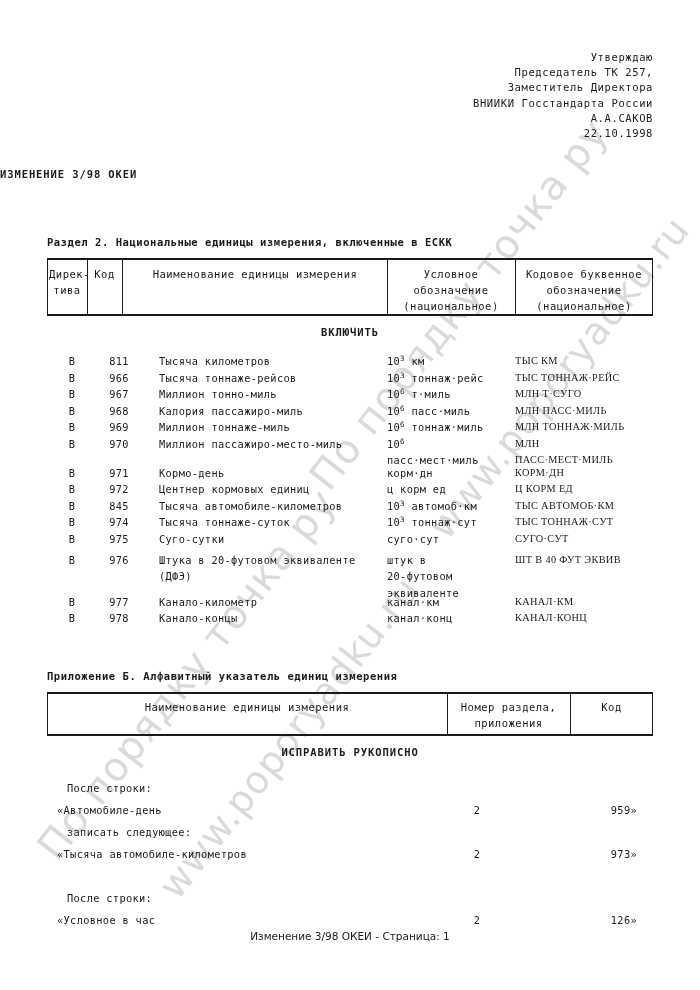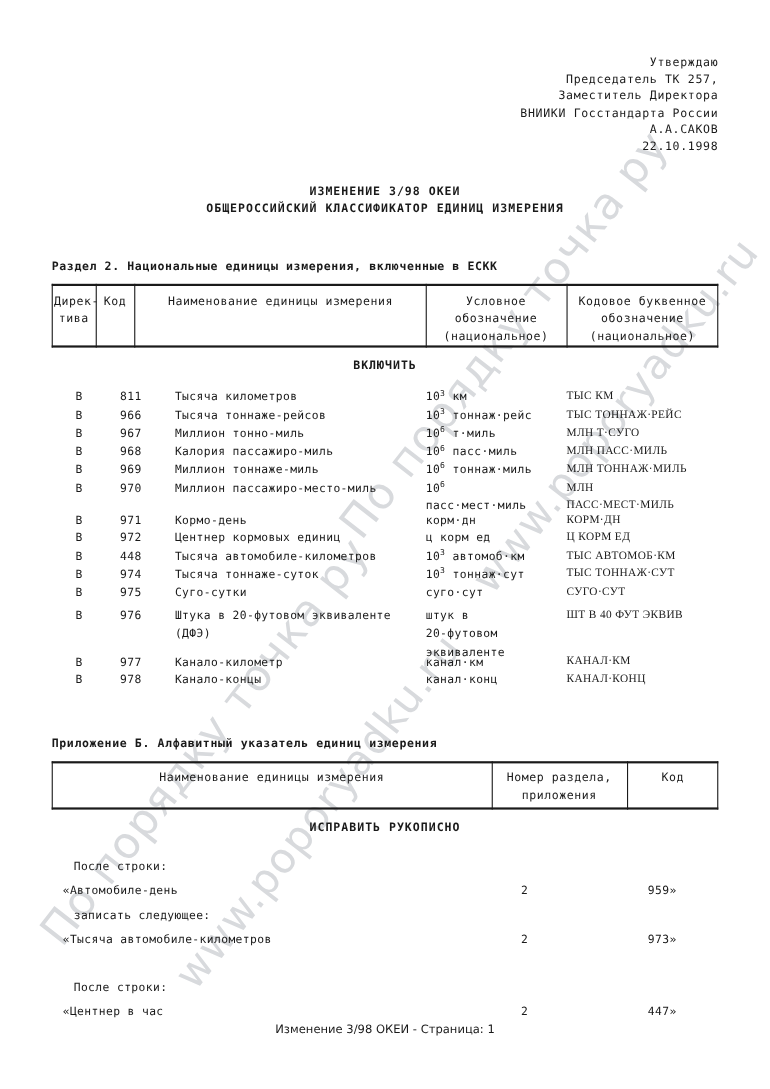--- a/index.html
+++ b/index.html
@@ -75,21 +75,21 @@
     letter-spacing: 0.6px;
     white-space: pre;
   }
 
   
   .doc-title {
     position: absolute;
     left: 0;
     top: 166px;
     width: 700px;
-    text-align: center;
+    text-align: left;
     font-size: 10.5px;
     font-weight: bold;
     line-height: 16px;
     letter-spacing: 0.9px;
   }
 
   
   .section-heading {
     position: absolute;
     left: 47px;
@@ -170,21 +170,21 @@
     position: absolute;
     left: 0;
     width: 606px;
     font-size: 10.3px;
     line-height: 16px;
     letter-spacing: 0.35px;
   }
   .corr-label { position: absolute; left: 0; padding-left: 20px; }
   .corr-name  { position: absolute; left: 10px; }
   .corr-sec   { position: absolute; left: 400px; width: 60px; text-align: center; }
-  .corr-code  { position: absolute; left: 520px; width: 70px; text-align: center; }
+  .corr-code  { position: absolute; left: 520px; width: 70px; text-align: right; }
 
   
   .footer {
     position: absolute;
     left: 0;
     top: 930px;
     width: 700px;
     text-align: center;
     font-family: "DejaVu Sans", "Liberation Sans", sans-serif;
     font-size: 10.5px;
@@ -207,21 +207,20 @@
 
     <div class="approval">Утверждаю
 Председатель ТК 257,
 Заместитель Директора
 ВНИИКИ Госстандарта России
 А.А.САКОВ
 22.10.1998</div>
 
     <div class="doc-title">
       <div>ИЗМЕНЕНИЕ 3/98 ОКЕИ</div>
-      <div>ОБЩЕРОССИЙСКИЙ КЛАССИФИКАТОР ЕДИНИЦ ИЗМЕРЕНИЯ</div>
     </div>
 
     <div class="section-heading" id="sec1-heading">Раздел 2. Национальные единицы измерения, включенные в ЕСКК</div>
 
     <div class="tbl" id="tbl1">
       <div class="rule top"></div>
       <div class="rule bottom"></div>
 
       <div class="vline" style="left:0px;"></div>
       <div class="vline" style="left:40px;"></div>
@@ -295,21 +294,21 @@
           </div>
           <div class="row" style="top: 223px;">
             <span class="c-dir">В</span>
             <span class="c-code">972</span>
             <span class="c-name">Центнер кормовых единиц</span>
             <span class="c-sym">ц корм ед</span>
             <span class="c-let">Ц КОРМ ЕД</span>
           </div>
           <div class="row" style="top: 239.5px;">
             <span class="c-dir">В</span>
-            <span class="c-code">448</span>
+            <span class="c-code">845</span>
             <span class="c-name">Тысяча автомобиле-километров</span>
             <span class="c-sym">10<sup>3</sup> автомоб·км</span>
             <span class="c-let">ТЫС АВТОМОБ·КМ</span>
           </div>
           <div class="row" style="top: 256px;">
             <span class="c-dir">В</span>
             <span class="c-code">974</span>
             <span class="c-name">Тысяча тоннаже-суток</span>
             <span class="c-sym">10<sup>3</sup> тоннаж·сут</span>
             <span class="c-let">ТЫС ТОННАЖ·СУТ</span>
@@ -380,23 +379,23 @@
             <span class="corr-sec">2</span>
             <span class="corr-code">973»</span>
           </div>
           <div class="corr-line" style="top: 176px;">
             <span class="corr-label"></span>
           </div>
           <div class="corr-line" style="top: 198px;">
             <span class="corr-label">После строки:</span>
           </div>
           <div class="corr-line" style="top: 220px;">
-            <span class="corr-name">«Центнер в час</span>
+            <span class="corr-name">«Условное в час</span>
             <span class="corr-sec">2</span>
-            <span class="corr-code">447»</span>
+            <span class="corr-code">126»</span>
           </div>
         </div>
     </div>
 
     <div class="footer">Изменение 3/98 ОКЕИ - Страница: 1</div>
 
   </div>
 </div>
 
 </body></html>

